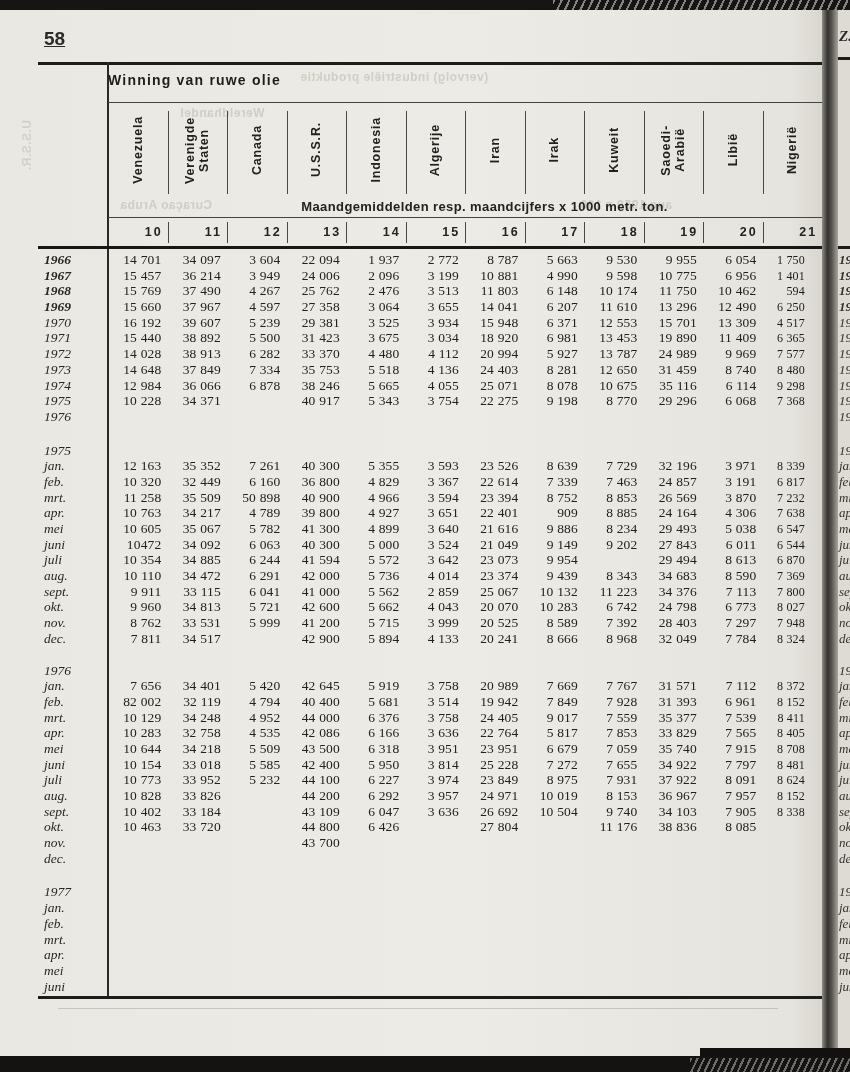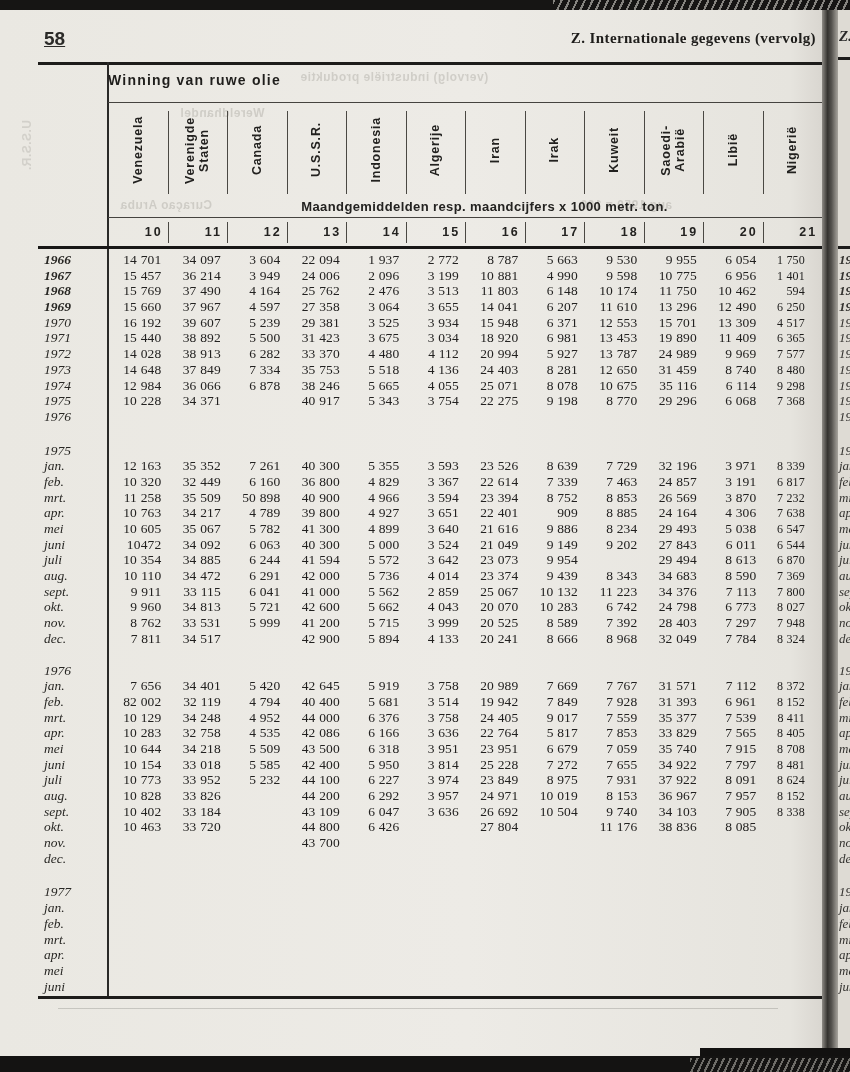--- a/index.html
+++ b/index.html
@@ -75,21 +75,20 @@
 
 <div class="paper">
 
   <div class="ghost" style="left:300px;top:70px;">(vervolg)  industriële  produktie</div>
   <div class="ghost" style="left:180px;top:106px;">Wereldhandel</div>
   <div class="ghost" style="left:120px;top:198px;">Curaçao        Aruba</div>
   <div class="ghost" style="left:580px;top:198px;">aug.1950 = 100</div>
   <div class="ghost v" style="left:20px;top:120px;">U.S.S.R.</div>
 
   <div class="pageno">58</div>
-  <div class="hdr-right">Z.  Internationale  gegevens  (vervolg)</div>
   <div class="rule-hdr"></div>
 
   <div class="tbl-left-border"></div>
   <div class="tbl-title">Winning van ruwe olie</div>
   <div class="rule1"></div>
   <div class="colnames" id="colnames">
       <div class="cn">
         <span>Venezuela</span>
       </div>
       <div class="cn">
@@ -174,21 +173,21 @@
         <div class="val">4 990</div>
         <div class="val">9 598</div>
         <div class="val">10 775</div>
         <div class="val">6 956</div>
         <div class="val last">1 401</div>
       </div>
       <div class="trow">
         <div class="lbl b">1968</div>
         <div class="val">15 769</div>
         <div class="val">37 490</div>
-        <div class="val">4 164</div>
+        <div class="val">4 267</div>
         <div class="val">25 762</div>
         <div class="val">2 476</div>
         <div class="val">3 513</div>
         <div class="val">11 803</div>
         <div class="val">6 148</div>
         <div class="val">10 174</div>
         <div class="val">11 750</div>
         <div class="val">10 462</div>
         <div class="val last">594</div>
       </div>

